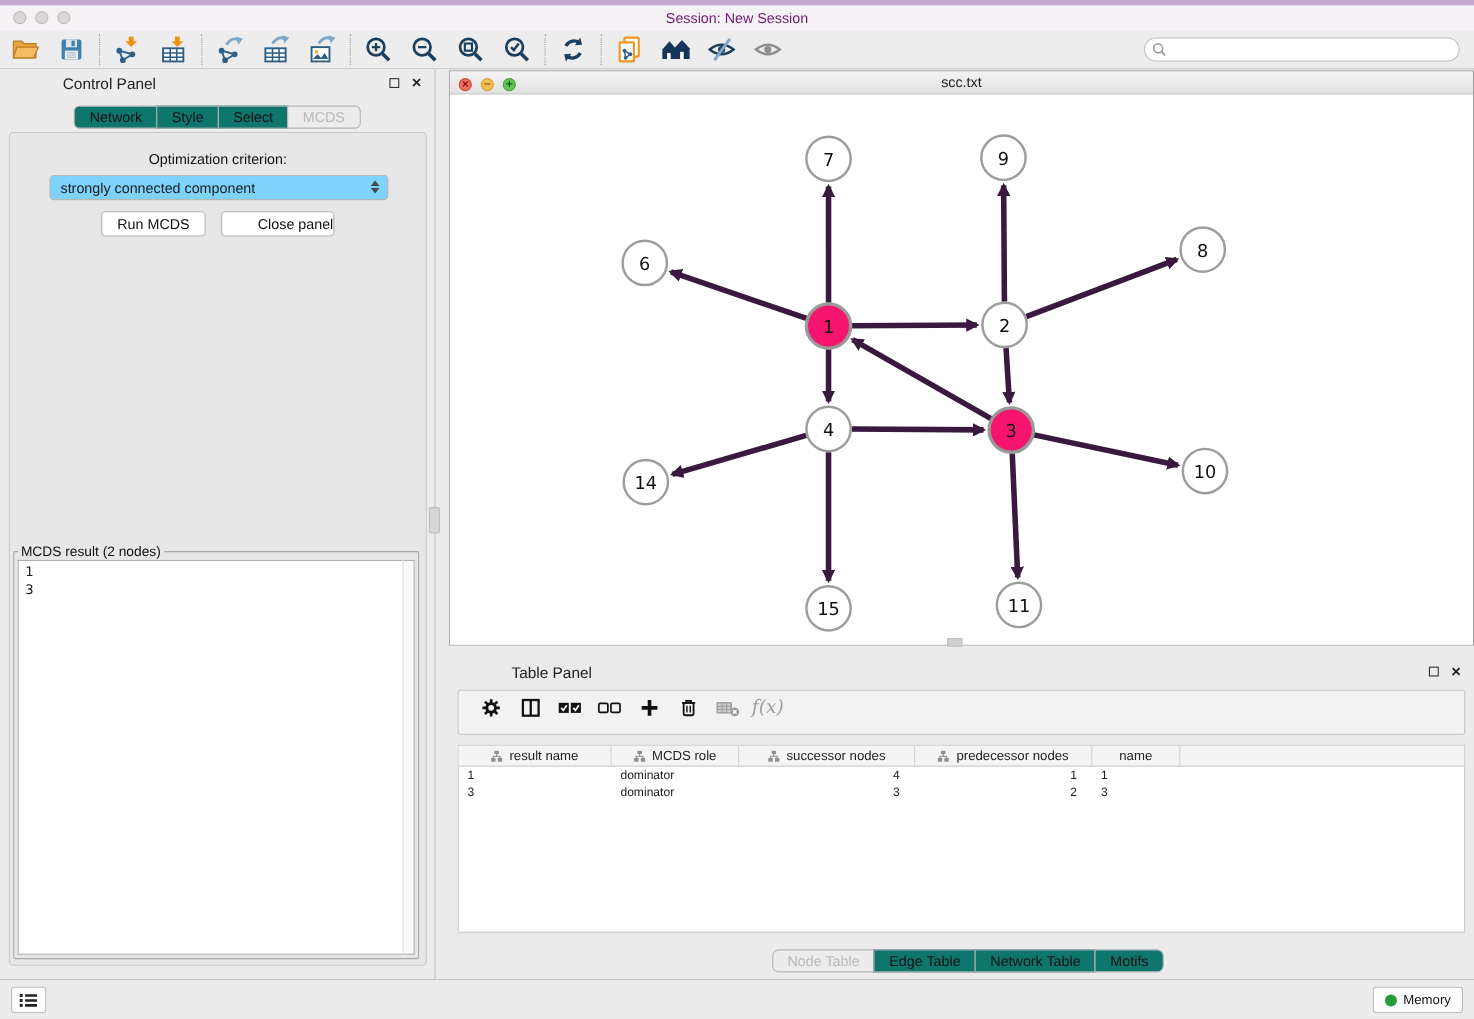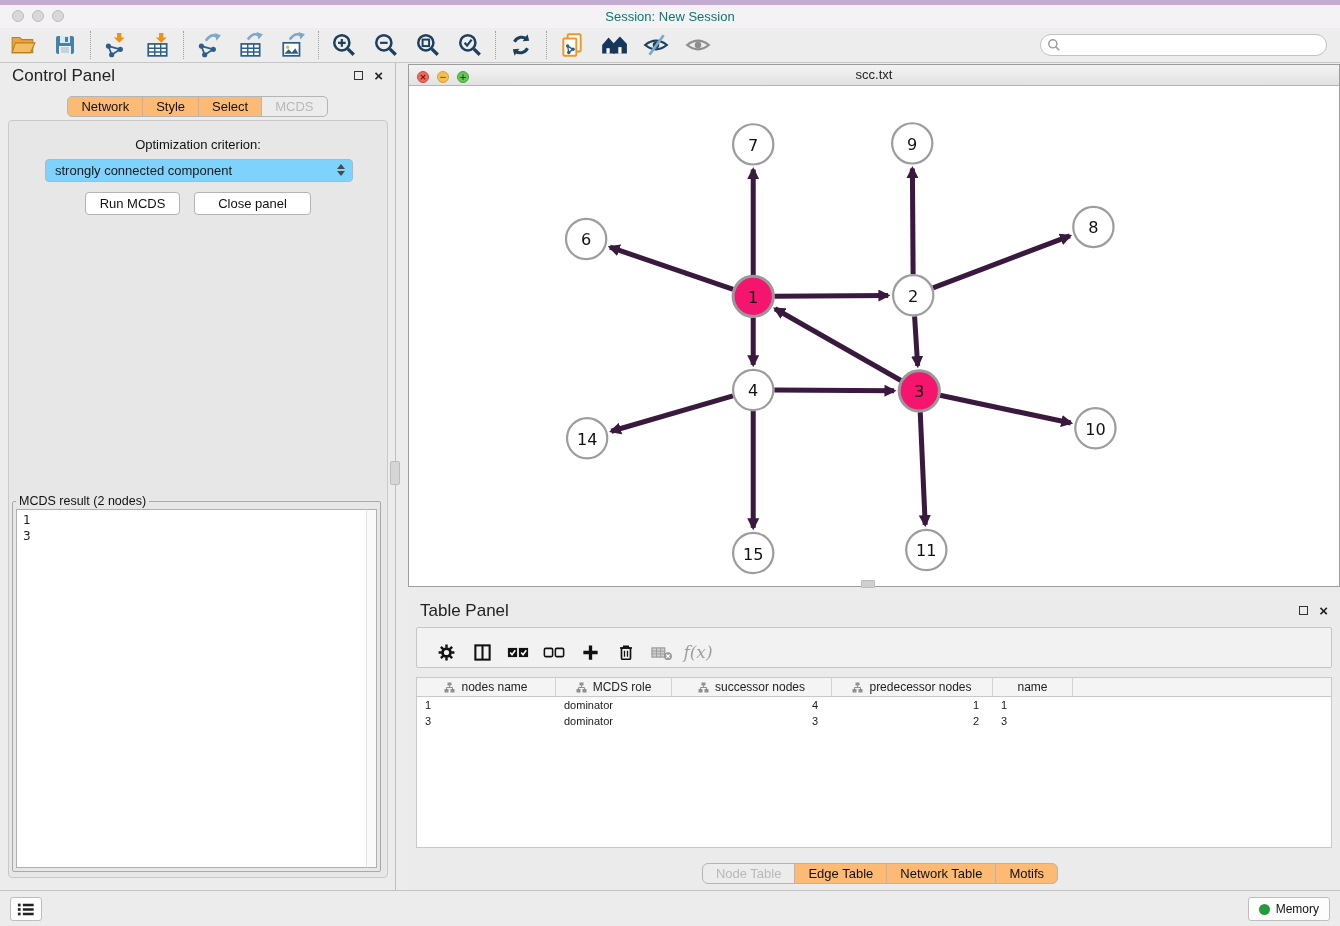--- a/index.html
+++ b/index.html
@@ -4,79 +4,79 @@
 <style>
   * { margin:0; padding:0; box-sizing:border-box; cursor:default; }
   html,body { width:1340px; height:926px; overflow:hidden; }
   body { font-family:"Liberation Sans","DejaVu Sans",sans-serif; background:#ececec; position:relative; font-size:13px; color:#1a1a1a; }
 
   
   .top-accent { position:absolute; left:0; top:0; width:1340px; height:5px; background:#c3abd1; }
   .titlebar { position:absolute; left:0; top:5px; width:1340px; height:23px; background:#f4f2f5; display:flex; align-items:center; justify-content:center; }
   .lights { position:absolute; left:12px; top:5px; display:flex; gap:8px; }
   .light { width:12px; height:12px; border-radius:50%; background:#d9d7d7; border:1px solid #bdbbbb; }
-  .wtitle { color:#0f766e; font-size:13px; }
+  .wtitle { color:#701a75; font-size:13px; }
 
   
   .toolbar { position:absolute; left:0; top:28px; width:1340px; height:35px; background:#ededed; border-bottom:1px solid #c6c6c6; display:flex; align-items:center; padding-left:8px; }
   .tgroup { display:flex; align-items:center; gap:12px; }
   .tbtn { width:30px; height:30px; display:flex; align-items:center; justify-content:center; }
   .tsep { border-left:1px dotted #a0a0a0; height:28px; margin:0 10px; }
   .search { position:absolute; right:13px; top:6px; width:287px; height:22px; background:#fff; border:1px solid #c2c2c2; border-radius:12px; display:flex; align-items:center; padding:0 6px; gap:4px; }
   .search input { border:none; outline:none; flex:1; font-size:13px; background:transparent; font-family:inherit; }
 
   
   .main { position:absolute; left:0; top:63px; width:1340px; height:827px; display:flex; }
   .cpanel { width:395px; position:relative; background:#ececec; }
   .vsplit { width:13px; position:relative; background:#ececec; border-left:1px solid #bdbdbd; }
   .grip-v { position:absolute; left:-6px; top:398px; width:10px; height:24px; background:#d6d6d6; border:1px solid #bcbcbc; border-radius:2px; }
   .rside { width:932px; display:flex; flex-direction:column; }
 
   
   .phead { height:26px; display:flex; align-items:center; padding:0 12px; position:relative; }
-  .phead .ptitle { font-size:17px; color:#222; }
+  .phead .ptitle { font-size:14px; color:#222;margin-left:45px; }
   .float-ic { position:absolute; right:32px; top:8px; width:9px; height:9px; border:1.6px solid #333; }
   .close-ic { position:absolute; right:12px; top:4px; font-size:15px; font-weight:bold; color:#222; line-height:17px; }
   .segctl { display:flex; }
-  .seg { border:1px solid #b5b5b5; background:#fdba74; padding:2px 13px; font-size:13px; margin-left:-1px; color:#111; height:21px; line-height:16px; }
+  .seg { border:1px solid #b5b5b5; background:#0f766e; padding:2px 13px; font-size:13px; margin-left:-1px; color:#111; height:21px; line-height:16px; }
   .seg:first-child { border-radius:5px 0 0 5px; margin-left:0; }
   .seg:last-child { border-radius:0 5px 5px 0; }
   .seg.active { color:#b8b8b8; background:#ececec; }
   .cp-tabs { position:absolute; left:0; right:0; top:33px; justify-content:center; }
   .cp-body { position:absolute; left:8px; right:7px; top:57px; bottom:12px; background:#e7e7e7; border:1px solid #c9c9c9; border-radius:4px; }
   .opt-label { position:absolute; top:16px; left:0; right:0; text-align:center; font-size:13px; color:#111; }
   .dropdown { position:absolute; left:36px; top:38px; width:308px; height:23px; background:#7dd3fc; border:1px solid #b6b6b6; border-radius:4px; padding:3px 24px 0 9px; font-size:13px; }
   .stepper { position:absolute; right:7px; top:4px; }
   .stepper i { display:block; width:0; height:0; border-left:4px solid transparent; border-right:4px solid transparent; }
   .stepper .up { border-bottom:5px solid #4a4a4a; margin-bottom:2px; }
   .stepper .dn { border-top:5px solid #4a4a4a; }
   .btnrow { position:absolute; top:71px; left:0; right:0; display:flex; justify-content:center; gap:14px; }
   .mbtn { background:#fff; border:1px solid #b4b4b4; border-radius:4px; font-family:inherit; font-size:13px; height:23px; color:#111; }
-  .mbtn.run { width:95px; } .mbtn.closep { width:117px; }
+  .mbtn.run { width:95px; } .mbtn.closep { width:103px;text-align:right; }
   fieldset.result { position:absolute; left:3px; top:373px; width:369px; height:378px; border:1px solid #a9a9a9; border-radius:2px; }
   fieldset.result legend { font-size:12.5px; color:#111; padding:0 3px; margin-left:3px; }
   .result-area { position:absolute; left:3px; right:14px; top:1px; bottom:3px; background:#fff; border:1px solid #b0b0b0; border-right:none; font:12px/16px "DejaVu Sans",sans-serif; padding:2px 6px; white-space:pre; }
   .result-scroll { position:absolute; right:3px; top:1px; bottom:3px; width:11px; background:#fafafa; border:1px solid #b0b0b0; border-left:1px solid #e2e2e2; }
 
   
   .netwin { height:523px; border:1px solid #9c9c9c; background:#fff; display:flex; flex-direction:column; margin-top:1px; }
   .nethead { height:25px; background:linear-gradient(#f3f3f3,#e2e2e2); border-bottom:1px solid #b5b5b5; position:relative; display:flex; align-items:center; justify-content:center; }
   .mac { position:absolute; top:6px; width:12px; height:12px; border-radius:50%; font:bold 9px/11px "DejaVu Sans",sans-serif; text-align:center; }
   .mac.close { left:8px;  background:#ee6b60; border:1px solid #ce4a40; color:#7c1008; }
   .mac.min   { left:28px; background:#f5bf4f; border:1px solid #d7a03a; color:#925a06; }
   .mac.max   { left:48px; background:#65c657; border:1px solid #47a43b; color:#0e5b0e; }
   .nettitle { font-size:13px; color:#222; }
   .netcanvas { flex:1; position:relative; background:#fff; }
   .netcanvas svg { width:100%; height:100%; display:block; }
   .grip-h { position:absolute; left:452px; bottom:-2px; width:14px; height:8px; background:#cfcfcf; border:1px solid #bdbdbd; border-radius:1px; }
   .hsplit { height:11px; background:#ececec; }
 
   
   .tpanel { flex:1; background:#ebebeb; position:relative; }
-  .tp-toolbar { position:absolute; left:8px; right:8px; top:29px; height:41px; background:#f2f2f2; border:1px solid #c6c6c6; border-radius:2px; display:flex; align-items:flex-end; padding-left:14px; gap:6px; }
+  .tp-toolbar { position:absolute; left:8px; right:8px; top:29px; height:41px; background:#f2f2f2; border:1px solid #c6c6c6; border-radius:2px; display:flex; align-items:flex-start; padding-left:14px; gap:6px; }
   .fx { font-family:"DejaVu Serif",serif; font-style:italic; font-size:17px; color:#9e9e9e; }
   .tp-table { position:absolute; left:8px; right:8px; top:79px; height:171px; background:#fff; border:1px solid #c9c9c9; }
   .thead { display:flex; height:19px; background:#f4f4f4; border-bottom:1px solid #c9c9c9; }
   .th { display:flex; align-items:center; justify-content:center; gap:6px; font-size:12px; color:#222; border-right:1px solid #d2d2d2; overflow:hidden; }
   .th.filler { flex:1; border-right:none; }
   .tr { display:flex; height:16px; }
   .td { font-size:11px; line-height:16px; overflow:hidden; }
   .td[data-align="left"]  { text-align:left;  padding-left:8px; }
   .td[data-align="right"] { text-align:right; padding-right:14px; }
   .tp-tabs { position:absolute; left:12px; right:0; bottom:6px; justify-content:center; }
@@ -422,21 +422,21 @@
           <div class="thead">
               <div class="th" style="width: 139px;">
                 <svg width="11" height="11" viewBox="0 0 11 11">
                   <g fill="#8f8f8f">
                     <rect x="3.5" y="0.5" width="4" height="3"></rect>
                     <rect x="0.5" y="7" width="4" height="3.5"></rect>
                     <rect x="6.5" y="7" width="4" height="3.5"></rect>
                   </g>
                   <path d="M5.5 3.5v2M2.5 7V5.5h6V7" stroke="#8f8f8f" fill="none"></path>
                 </svg>
-                <span>nodes name</span>
+                <span>result name</span>
               </div>
               <div class="th" style="width: 116px;">
                 <svg width="11" height="11" viewBox="0 0 11 11">
                   <g fill="#8f8f8f">
                     <rect x="3.5" y="0.5" width="4" height="3"></rect>
                     <rect x="0.5" y="7" width="4" height="3.5"></rect>
                     <rect x="6.5" y="7" width="4" height="3.5"></rect>
                   </g>
                   <path d="M5.5 3.5v2M2.5 7V5.5h6V7" stroke="#8f8f8f" fill="none"></path>
                 </svg>

